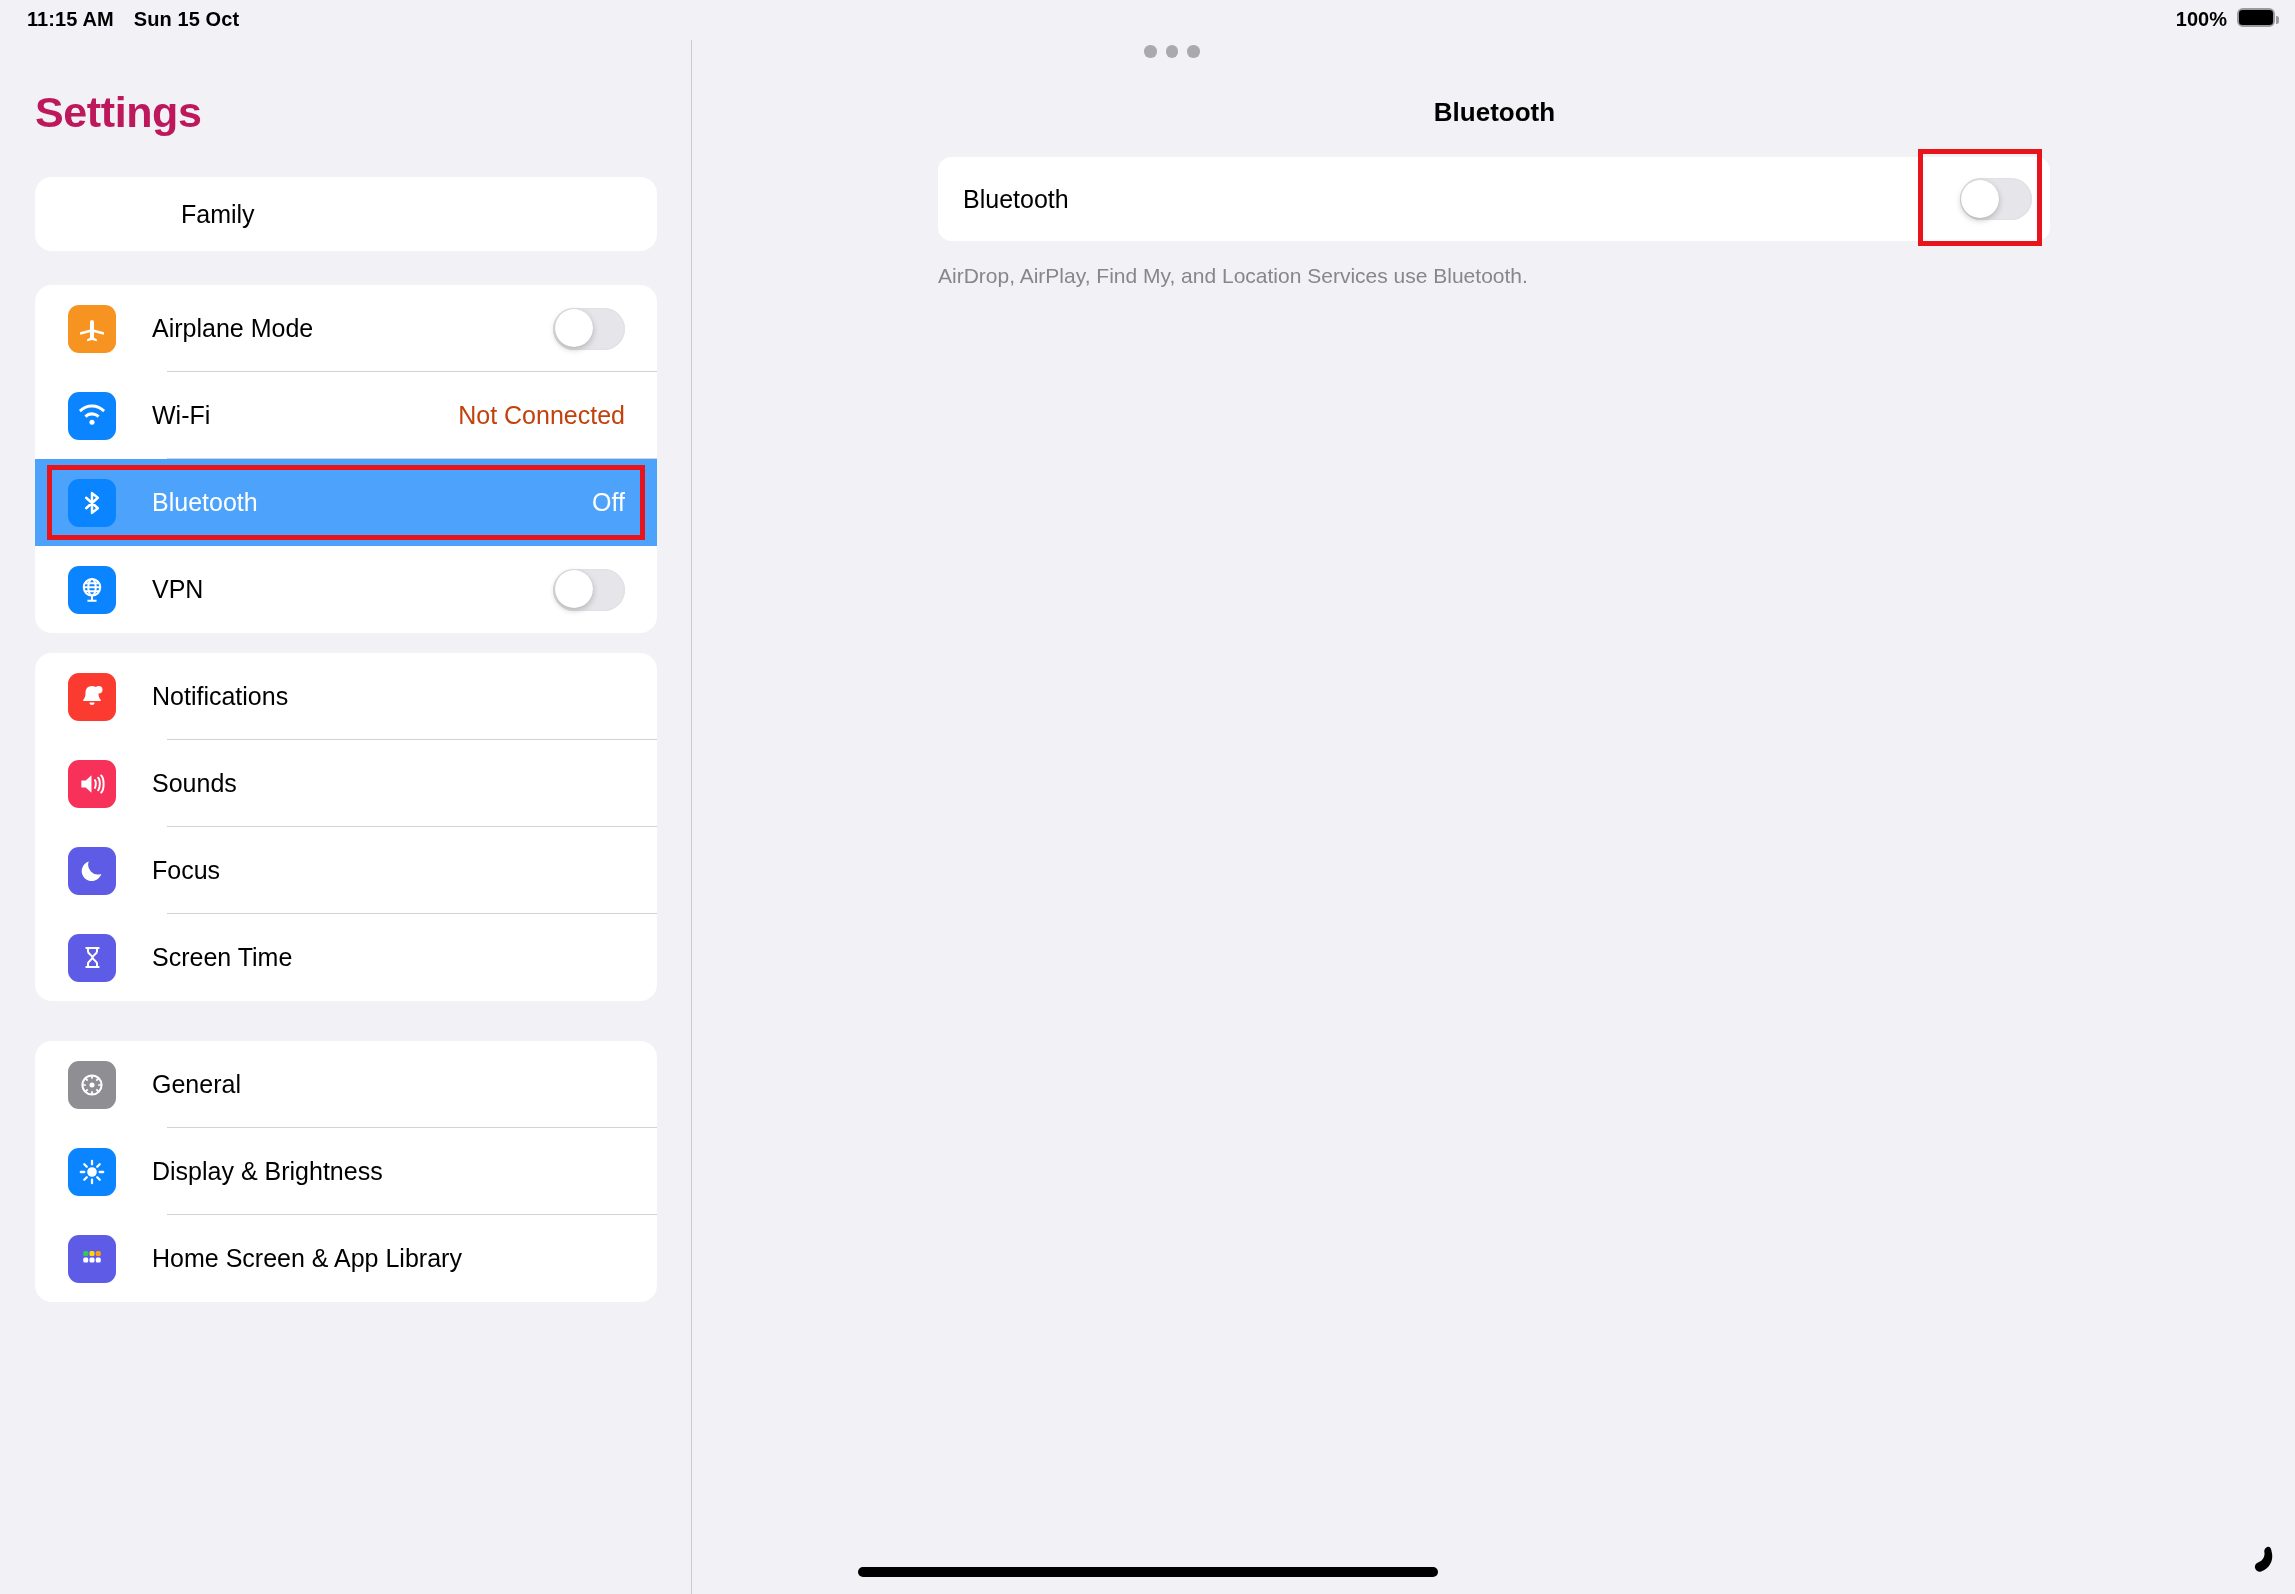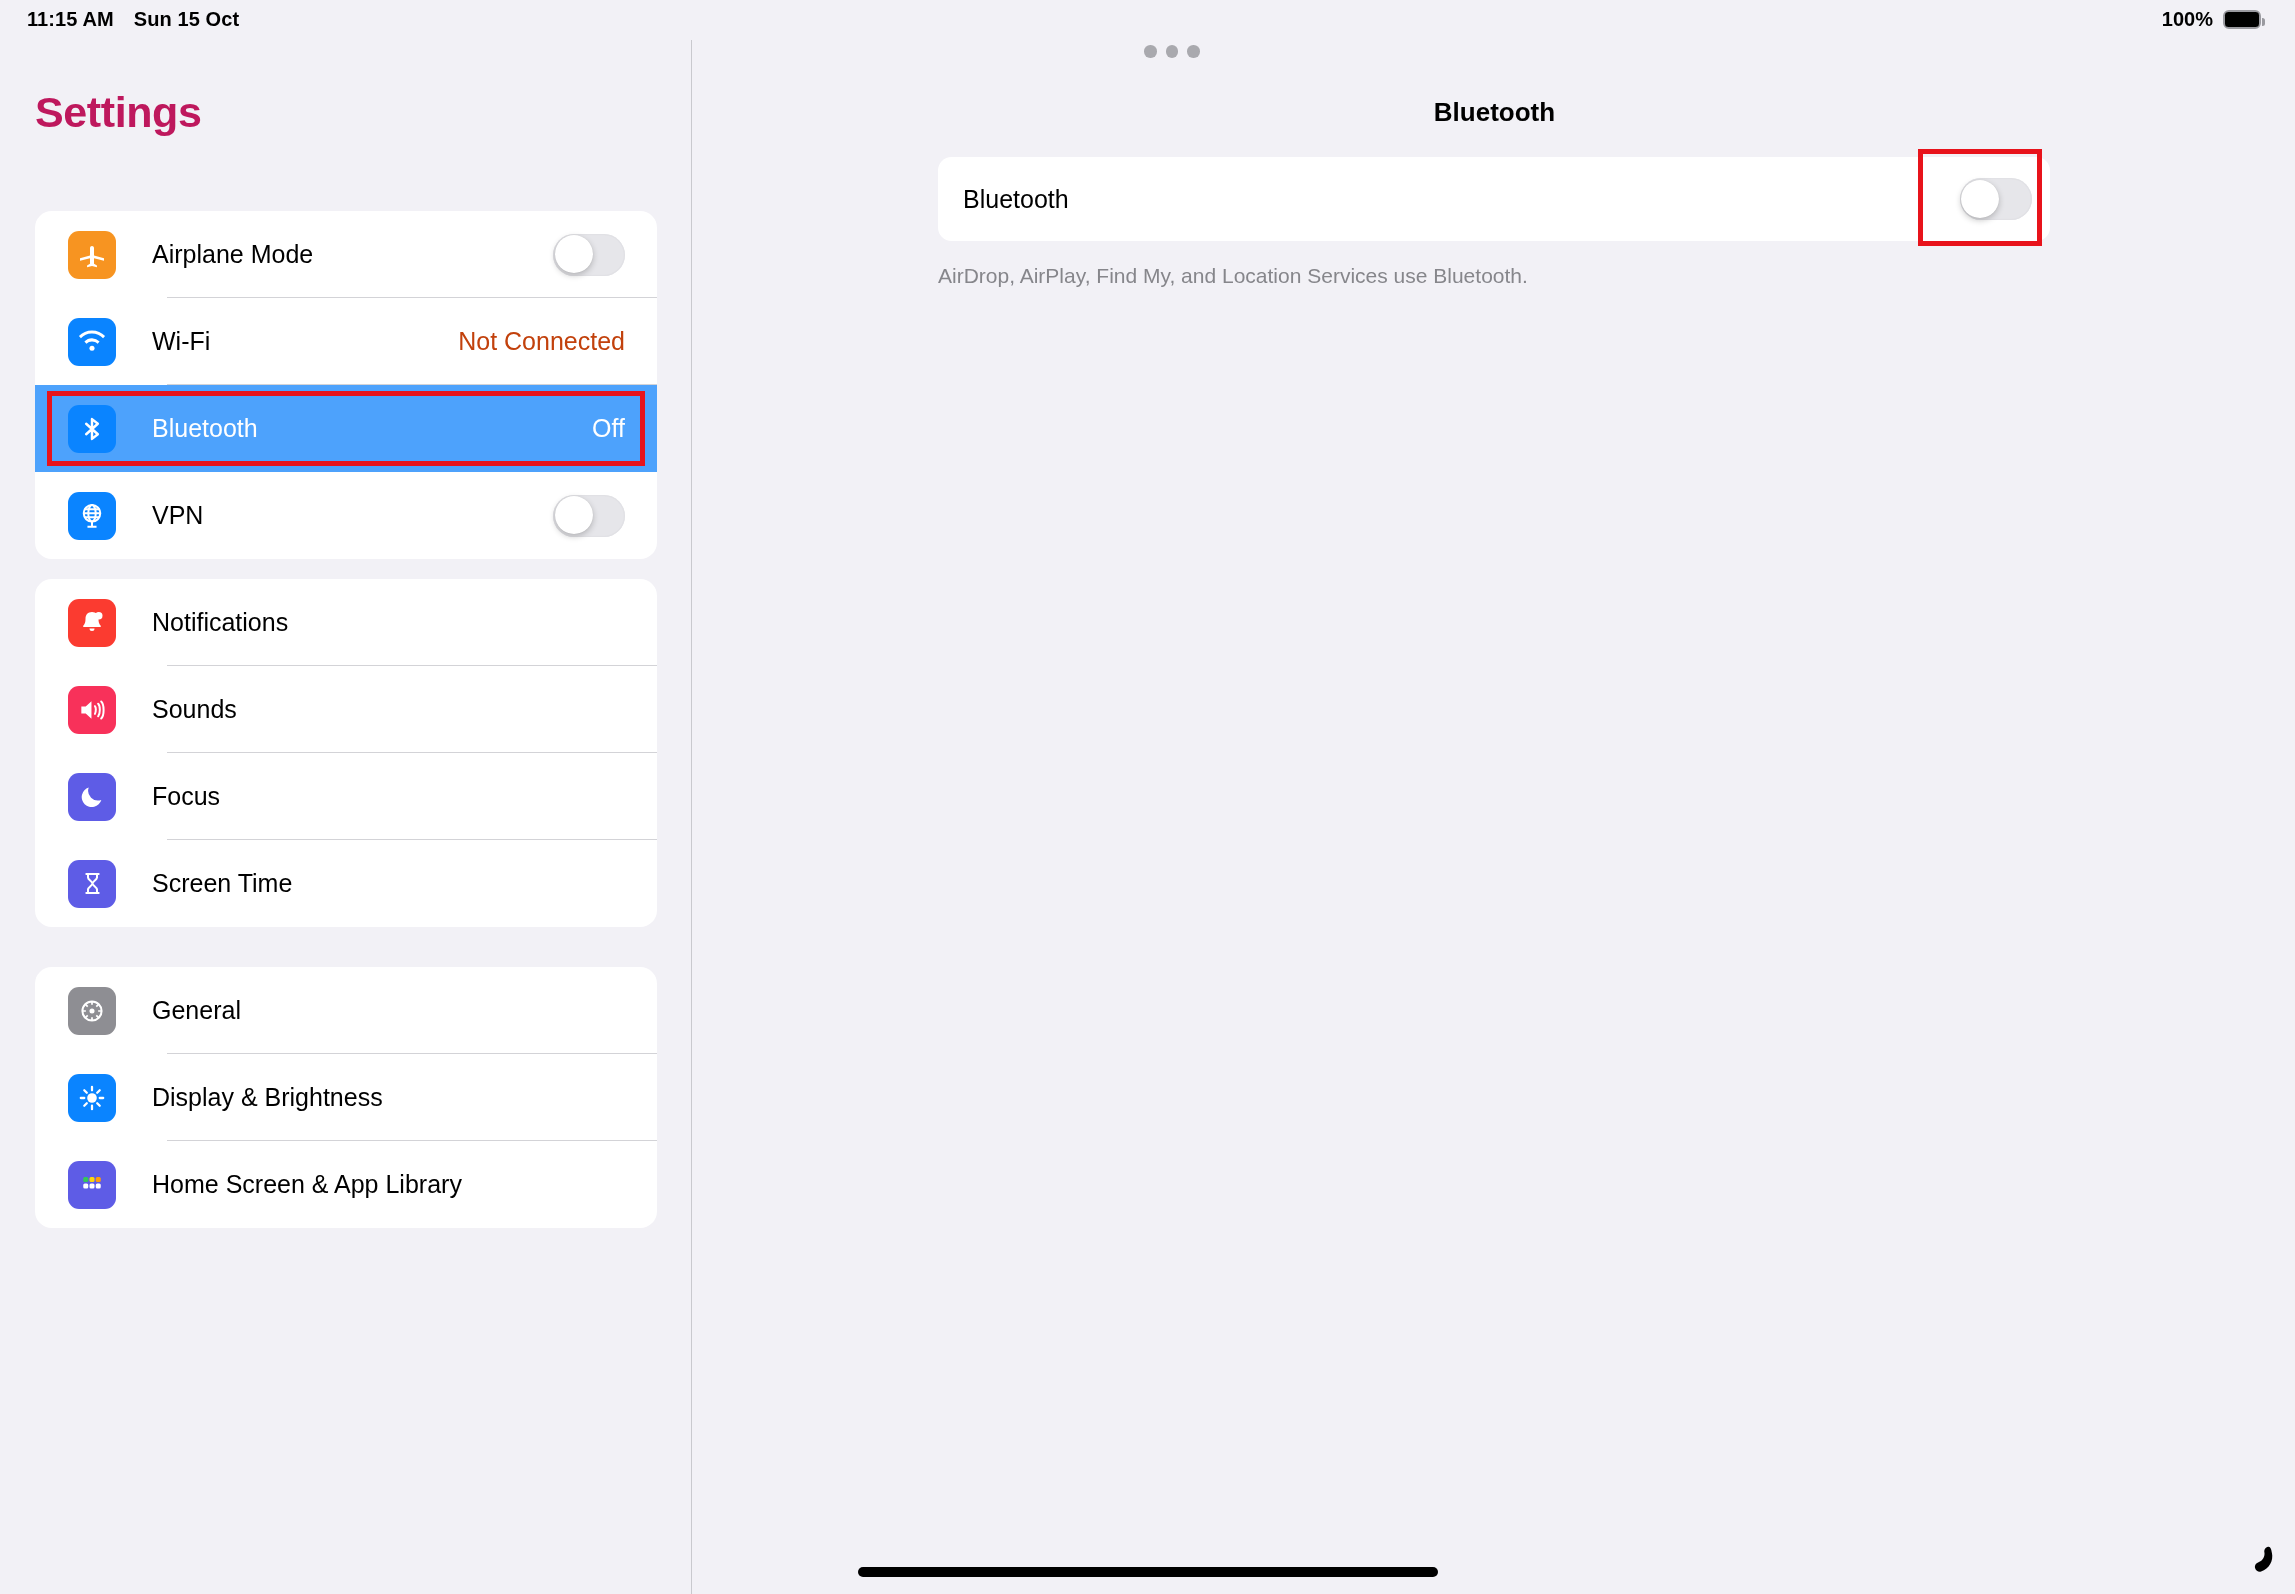--- a/index.html
+++ b/index.html
@@ -8,21 +8,21 @@
     background:#f2f1f6;
     font-family:"Liberation Sans", sans-serif;
     overflow:hidden;
   }
   .screen { position:relative; width:2295px; height:1595px; background:#f2f1f6;border-radius:7px; }
 
   
   .statusbar { position:absolute; top:0; left:0; width:100%; height:40px; }
   .sb-left { position:absolute; left:27px; top:8.4px; display:flex; gap:20px;
              font-size:20px; font-weight:600; color:#000; letter-spacing:0.1px; }
-  .sb-right { position:absolute; right:34px; top:8.4px; display:flex; align-items:center; gap:10px; }
+  .sb-right { position:absolute; right:20px; top:8.4px; display:flex; gap:10px; }
   .sb-batt-pct { font-size:20px; font-weight:600; color:#000; }
   .batt { position:relative; width:38px; height:19px; border:2.1px solid #9a9aa0;
           border-radius:5.9px; display:flex; align-items:center; }
   .batt-fill { width:100%; height:100%; background:#000; border-radius:3.3px; }
   .batt-cap { position:absolute; right:-5.9px; top:5.9px; width:3.3px; height:7.5px;
               background:#9a9aa0; border-radius:0 2.5px 2.5px 0; }
 
   
   .sidebar { position:absolute; left:0; top:40px; width:692px; height:1555px;
              background:#f2f1f6; overflow:hidden; }
@@ -131,20 +131,29 @@
           <span class="batt-cap"></span>
       </span>
     </div>
   </div>
 
   <div class="sidebar">
 
     <div class="page-title">Settings</div>
 
     <div class="card g-profile">
+      <div class="row family-row">
+        <div class="fam-stack">
+          <span class="fa"><span class="ph2"></span></span>
+          <span class="fa"><span class="ph3"></span></span>
+          <span class="fa"><span class="ph4"></span></span>
+        </div>
+        <div class="family-label">Family</div>
+
+      </div>
     </div>
 
     <div class="card g-conn">
 
       <div class="row">
         <span class="ic" style="background:#f79421">
           <svg width="32" height="32" viewBox="0 0 24 24" fill="#fff">
               <path d="M21 14.5l-7.5-2.2V6.8c0-.9-.7-1.6-1.5-1.6s-1.5.7-1.5 1.6v5.5L3 14.5v1.9l7.5-1.9v4l-2.2 1.3v1.4l3.7-1 3.7 1v-1.4L13.5 18.5v-4L21 16.4z"></path>
             </svg>
         </span>

